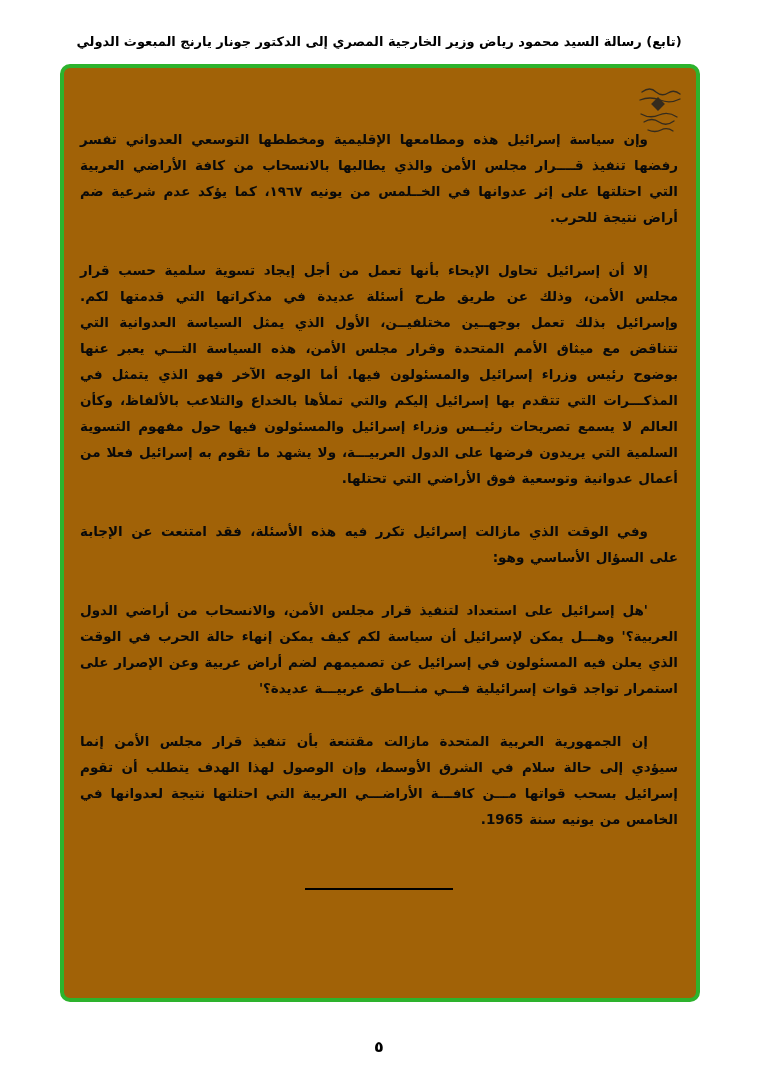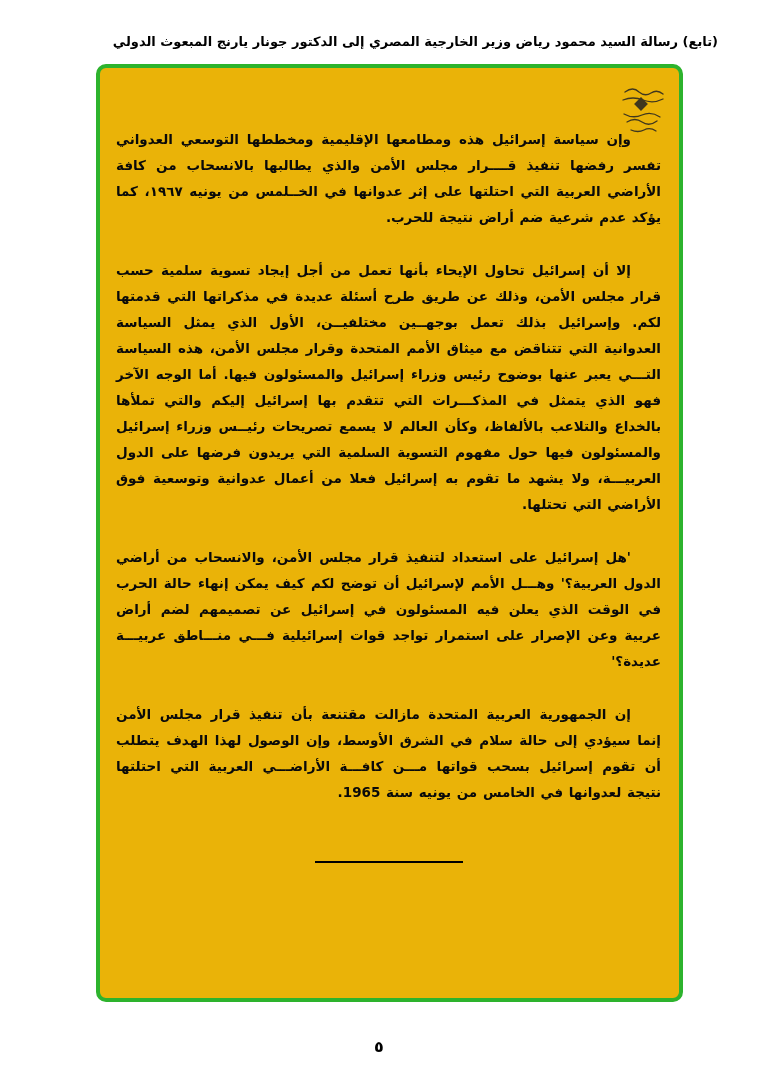--- a/index.html
+++ b/index.html
@@ -13,34 +13,34 @@
   }
   .page {
     position: relative;
     width: 758px; height: 1078px;
     background: #fff;
     overflow: hidden;
   }
   .doc-header {
     position: absolute;
     top: 34px; left: 40px; right: 40px;
+    text-align: center;
     direction: rtl;
     font-weight: bold;
     font-size: 13px;
     color: #000;
     letter-spacing: 0;
   }
   .letter-frame {
     position: absolute;
     top: 64px; left: 60px;
-    width: 587px; height: 938px;
+    width: 640px; height: 938px;
     border: 4px solid var(--accent);
     border-radius: 10px;
-    background: #eab308;
-    margin-left: 36px;
+    background: #a16207;
   }
   .stamp {
     position: absolute;
     top: 16px; right: 12px;
     width: 46px; height: 50px;
     opacity: 0.85;
   }
   .letter-body {
     position: absolute;
     top: 58px; left: 16px; right: 18px;
@@ -89,21 +89,22 @@
           <path d="M3 30 q9 5 18 1 q9 -4 18 2"></path>
           <path d="M6 38 q8 -5 15 0 q7 5 15 -1"></path>
           <path d="M10 46 q7 3 13 0 q6 -3 12 1"></path>
         </g>
       </svg>
     </span>
 
     <div class="letter-body">
       <p class="para">وإن سياسة إسرائيل هذه ومطامعها الإقليمية ومخططها التوسعي العدواني تفسر رفضها تنفيذ قــــرار مجلس الأمن والذي يطالبها بالانسحاب من كافة الأراضي العربية التي احتلتها على إثر عدوانها في الخــلمس من يونيه ١٩٦٧، كما يؤكد عدم شرعية ضم أراض نتيجة للحرب.</p>
       <p class="para">إلا أن إسرائيل تحاول الإيحاء بأنها تعمل من أجل إيجاد تسوية سلمية حسب قرار مجلس الأمن، وذلك عن طريق طرح أسئلة عديدة في مذكراتها التي قدمتها لكم. وإسرائيل بذلك تعمل بوجهــين مختلفيــن، الأول الذي يمثل السياسة العدوانية التي تتناقض مع ميثاق الأمم المتحدة وقرار مجلس الأمن، هذه السياسة التـــي يعبر عنها بوضوح رئيس وزراء إسرائيل والمسئولون فيها. أما الوجه الآخر فهو الذي يتمثل في المذكـــرات التي تتقدم بها إسرائيل إليكم والتي تملأها بالخداع والتلاعب بالألفاظ، وكأن العالم لا يسمع تصريحات رئيــس وزراء إسرائيل والمسئولون فيها حول مفهوم التسوية السلمية التي يريدون فرضها على الدول العربيـــة، ولا يشهد ما تقوم به إسرائيل فعلا من أعمال عدوانية وتوسعية فوق الأراضي التي تحتلها.</p>
-      <p class="para">'هل إسرائيل على استعداد لتنفيذ قرار مجلس الأمن، والانسحاب من أراضي الدول العربية؟'    وهـــل الأمم لإسرائيل أن توضح لكم كيف يمكن إنهاء حالة الحرب في الوقت الذي يعلن فيه المسئولون في إسرائيل عن تصميمهم لضم أراض عربية وعن الإصرار على استمرار تواجد قوات إسرائيلية فـــي منـــاطق عربيـــة عديدة؟'</p>
+      <p class="para">وفي الوقت الذي مازالت إسرائيل تكرر فيه هذه الأسئلة، فقد امتنعت عن الإجابة على السؤال الأساسي وهو:</p>
+      <p class="para">'هل إسرائيل على استعداد لتنفيذ قرار مجلس الأمن، والانسحاب من أراضي الدول العربية؟'    وهـــل يمكن لإسرائيل أن سياسة لكم كيف يمكن إنهاء حالة الحرب في الوقت الذي يعلن فيه المسئولون في إسرائيل عن تصميمهم لضم أراض عربية وعن الإصرار على استمرار تواجد قوات إسرائيلية فـــي منـــاطق عربيـــة عديدة؟'</p>
       <p class="para">إن الجمهورية العربية المتحدة مازالت مقتنعة بأن تنفيذ قرار مجلس الأمن إنما سيؤدي إلى حالة سلام في الشرق الأوسط، وإن الوصول لهذا الهدف يتطلب أن تقوم إسرائيل بسحب قواتها مـــن كافـــة الأراضـــي العربية التي احتلتها نتيجة لعدوانها في الخامس من يونيه سنة 1965.</p>
 
       <hr class="signature-line">
     </div>
 
   </div>
 
   <div class="page-number">٥</div>
 
 </div>

